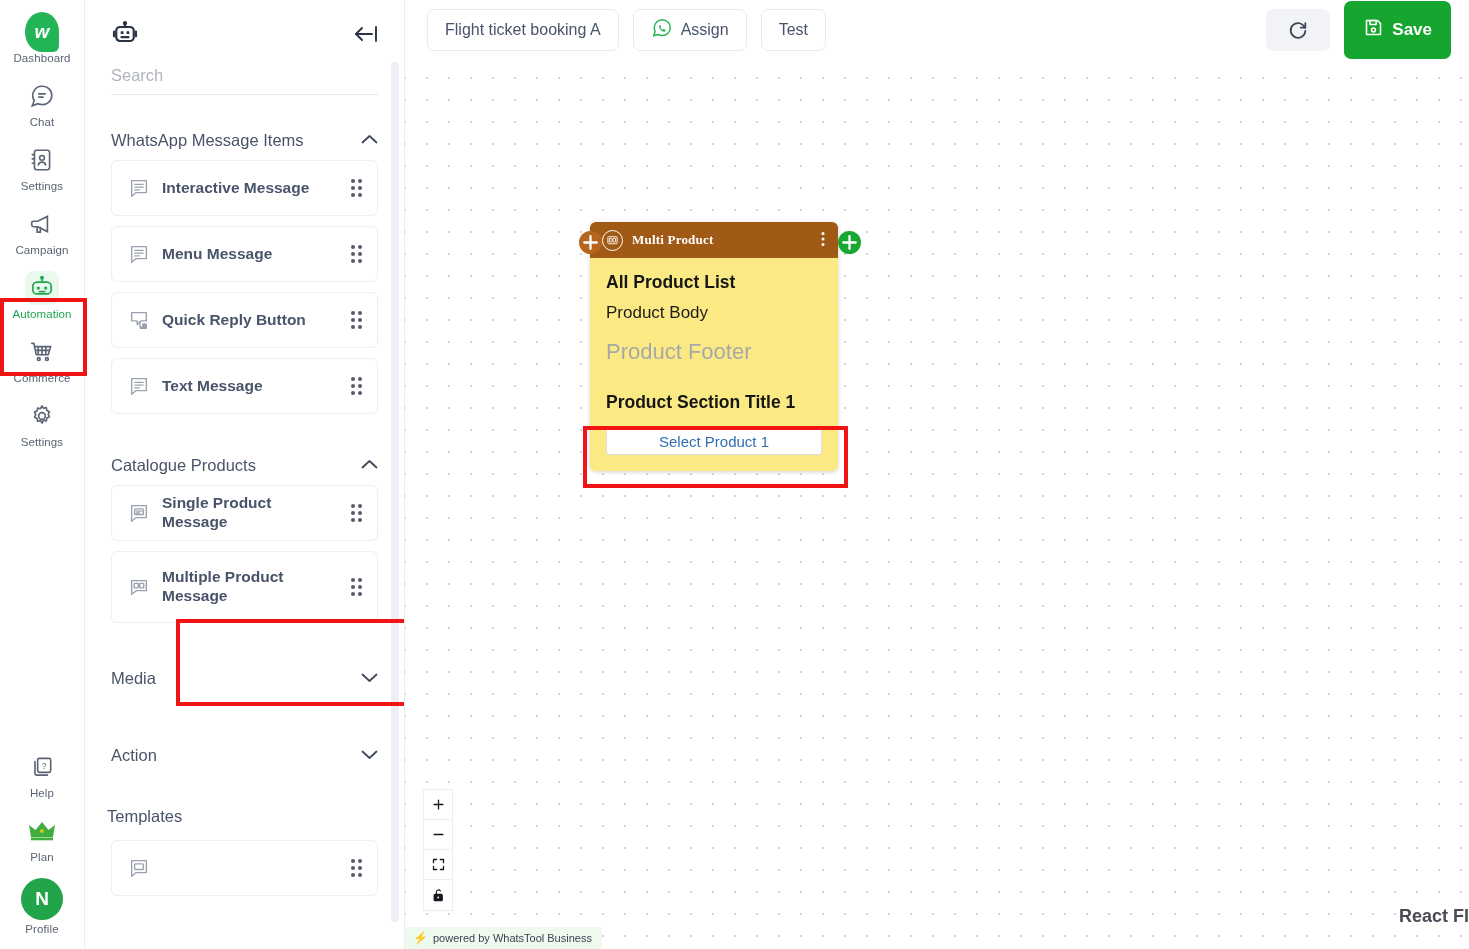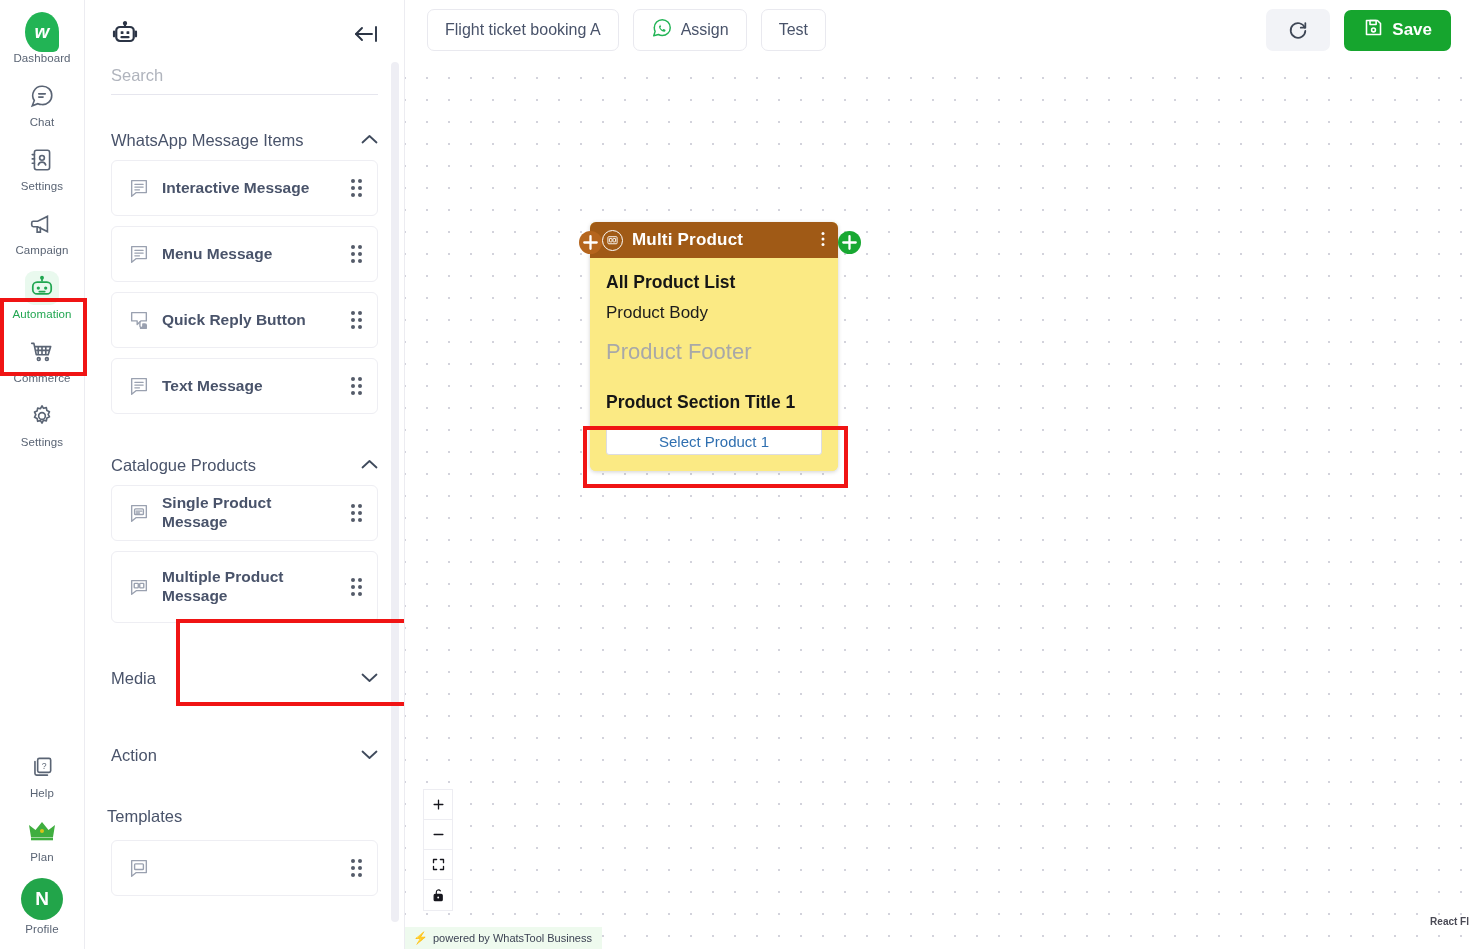--- a/index.html
+++ b/index.html
@@ -151,21 +151,21 @@
     font-family: "Liberation Sans", sans-serif;
     white-space: nowrap;
   }
   .tb-spacer { flex: 1 1 auto; }
   .tb-refresh {
     width: 64px; height: 42px; border-radius: 7px; background: #f2f3f7;
     border: none; display: flex; align-items: center; justify-content: center;
     cursor: pointer;
   }
   .tb-save {
-    height: 41px; border-radius: 7px; background: #16a52e; border: none;
+    height: 58px; border-radius: 7px; background: #16a52e; border: none;
     display: flex; align-items: center; gap: 8px; padding: 0 19px;
     color: #fff; font-size: 17px; font-weight: bold; cursor: pointer;
     font-family: "Liberation Sans", sans-serif;
   }
 
   
   .canvas {
     position: absolute; left: 0; top: 60px; right: 0; bottom: 0;
     background-color: #ffffff;
     background-image: radial-gradient(#d3d3dc 1px, transparent 1px);
@@ -185,21 +185,21 @@
     height: 36px; background: #a05a16;
     border-radius: 6px 6px 0 0;
     display: flex; align-items: center; gap: 9px;
     padding: 0 10px 0 12px;
     color: #fff;
   }
   .node-head-ic {
     width: 21px; height: 21px; border-radius: 50%;
     border: 1.6px solid #fff; display: flex; align-items: center; justify-content: center;
   }
-  .node-title { flex: 1 1 auto; font-size: 17px; font-weight: bold; letter-spacing: .2px; }
+  .node-title { flex: 1 1 auto; font-size: 13px; font-weight: bold; letter-spacing: .2px; font-family: Liberation Serif, serif; }
   .node-kebab { font-size: 15px; letter-spacing: 0; line-height: 1; padding: 0 3px; cursor: pointer; }
   .node-body { padding: 14px 16px 16px 16px; background: #fbea84; border-radius: 0 0 6px 6px; }
   .np-title { font-size: 17.5px; font-weight: bold; color: #161616; }
   .np-body { font-size: 17px; color: #1c1c1c; margin-top: 10px; }
   .np-footer { font-size: 22px; color: #a8a8a8; margin-top: 16px; }
   .np-section { font-size: 17.5px; font-weight: bold; color: #161616; margin-top: 27px; }
   .np-select {
     margin-top: 14px; height: 28px; background: #fff;
     border: 1px solid #dcdce2; border-radius: 3px;
     display: flex; align-items: center; justify-content: center;
@@ -243,21 +243,21 @@
     position: absolute; left: 0px; bottom: 0px;
     background: #eefaee;
     padding: 4px 10px 4px 8px;
     font-size: 11px; color: #3c4253;
     display: flex; align-items: center; gap: 5px;
     z-index: 15;
   }
   .bolt { color: #f2772a; font-size: 12px; }
   .rf-attr {
     position: absolute; right: 0px; bottom: 22px;
-    font-size: 10px; color: #4a4a55; font-weight: bold;
+    font-size: 18px; color: #4a4a55; font-weight: bold;
     z-index: 15;
     margin-left: 32px;
   }
 </style>
 </head>
 <body>
 
 <div class="app">
 
   <div class="rail">

